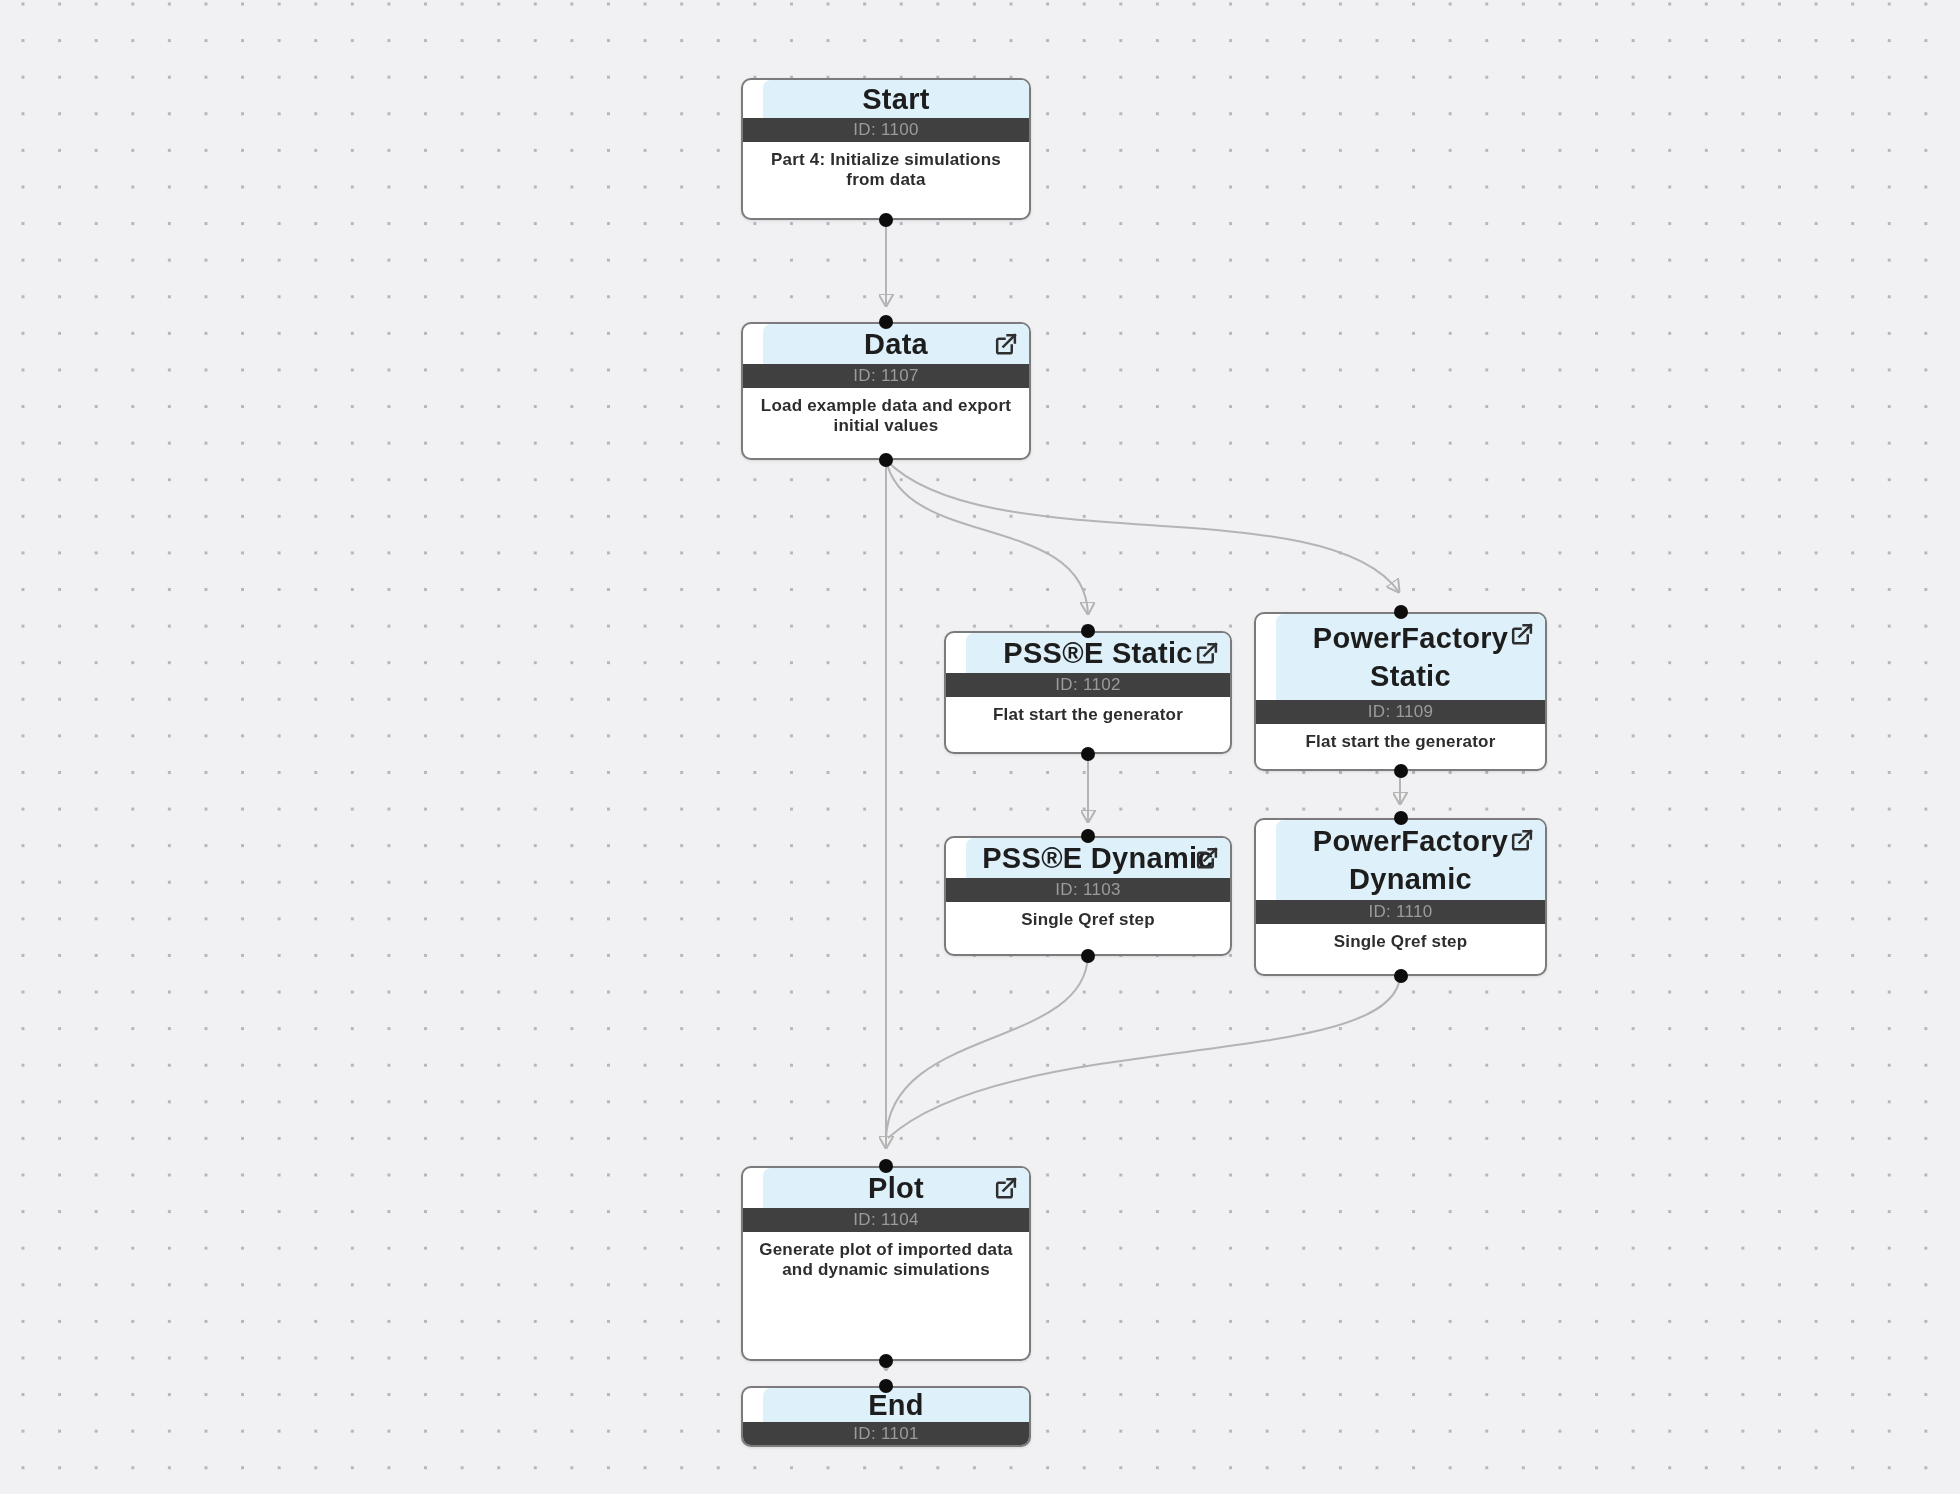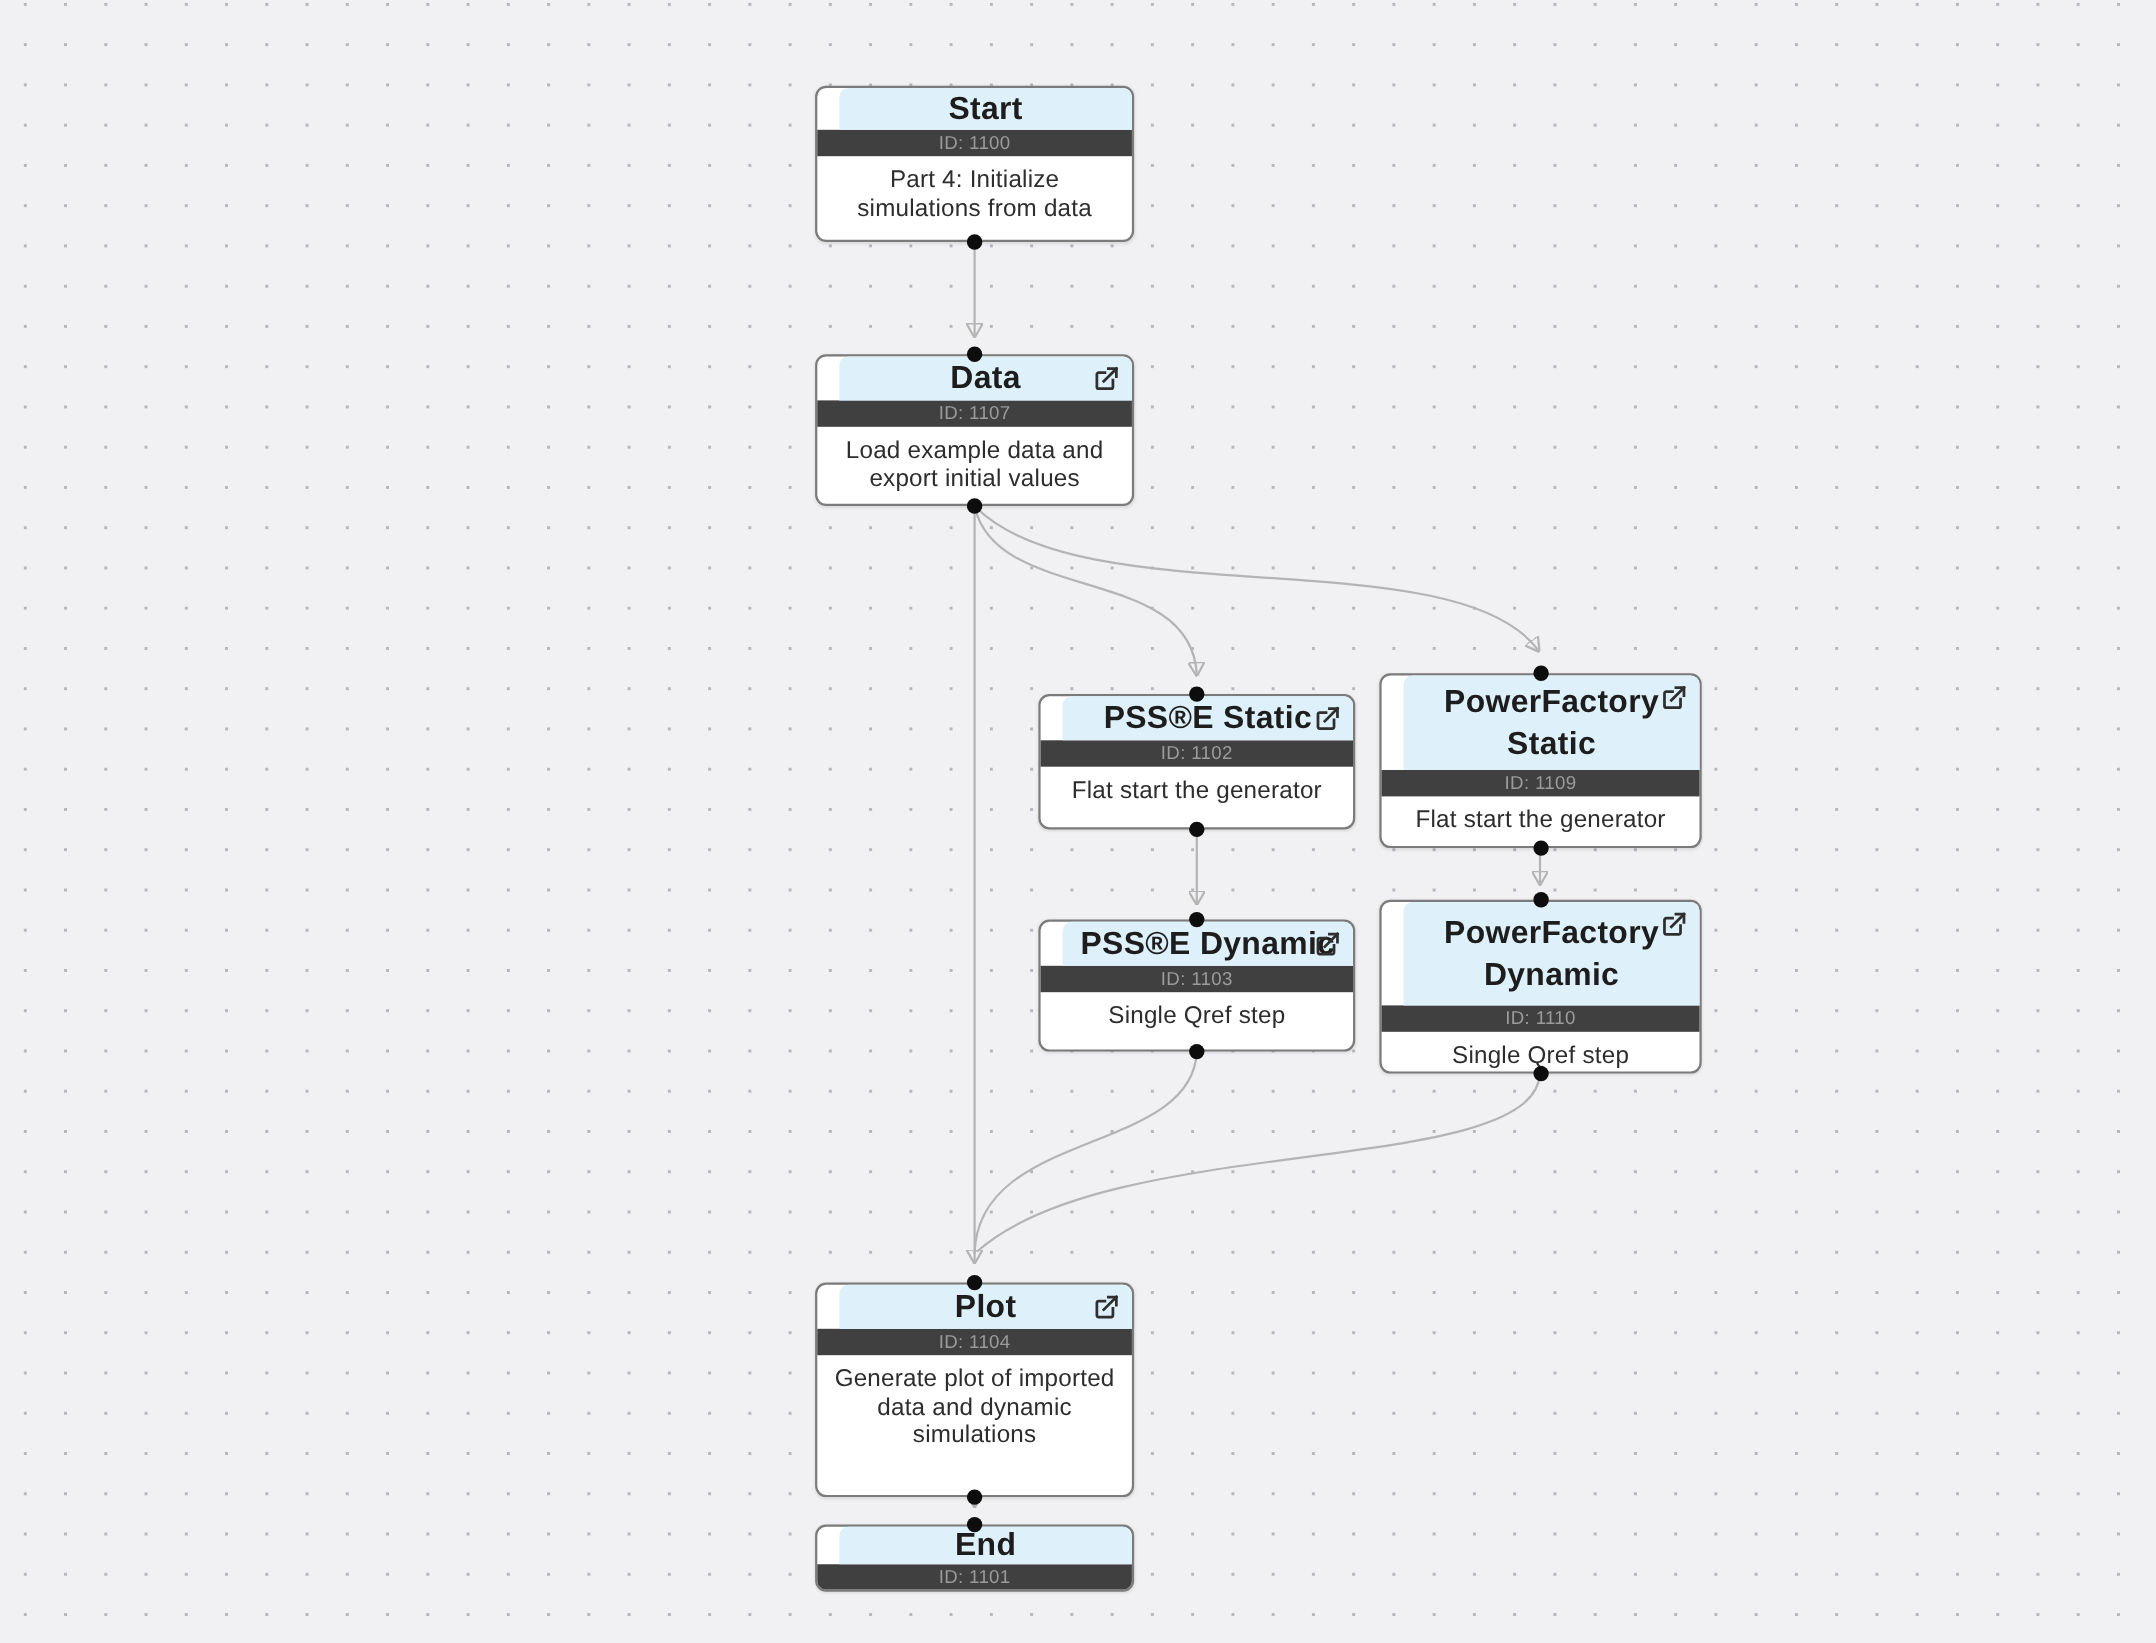--- a/index.html
+++ b/index.html
@@ -43,21 +43,21 @@
   .idb{
     flex:0 0 auto;height:24px;
     display:flex;align-items:center;justify-content:center;
     background:#404040;
     font-size:17px;color:#9b9b9b;letter-spacing:.3px;
   }
   .bd{
     flex:1 1 auto;
     padding:8px 12px 0 12px;
     text-align:center;
-    font-size:22px;line-height:1.17;color:#2d2d2d;letter-spacing:.2px;
+    font-size:17px;line-height:1.17;color:#2d2d2d;letter-spacing:.2px;font-weight:bold;
   }
   .ext{
     position:absolute;right:11px;top:8px;width:25px;height:25px;color:#2f2f2f;
     cursor:pointer;
   }
   .ext svg{width:25px;height:25px;display:block;}
   .port{
     position:absolute;left:50%;width:14px;height:14px;border-radius:50%;
     background:#0d0d0d;z-index:3;
   }
@@ -69,21 +69,21 @@
   .n-start .hd{height:38px;}
   .n-data{left:741px;top:322px;width:290px;height:138px;}
   .n-data .hd{height:40px;}
   .n-psse-static{left:944px;top:631px;width:288px;height:123px;}
   .n-psse-static .hd{height:40px;}
   .n-pf-static{left:1254px;top:612px;width:293px;height:159px;}
   .n-pf-static .hd{height:86px;padding:0 36px;}
   .n-psse-dynamic{left:944px;top:836px;width:288px;height:120px;}
   .n-psse-dynamic .hd{height:40px;}
   .n-pf-dynamic{left:1254px;top:818px;width:293px;height:158px;}
-  .n-pf-dynamic .hd{height:94px;padding:0 36px;}
+  .n-pf-dynamic .hd{height:80px;padding:0 36px;}
   .n-plot{left:741px;top:1166px;width:290px;height:195px;}
   .n-plot .hd{height:40px;}
   .n-end{left:741px;top:1386px;width:290px;height:61px;}
   .n-end .hd{height:34px;}
   .n-end .idb{border-radius:0 0 8px 8px;flex:1 1 auto;}
 </style>
 </head>
 <body>
 
 <div class="canvas">

